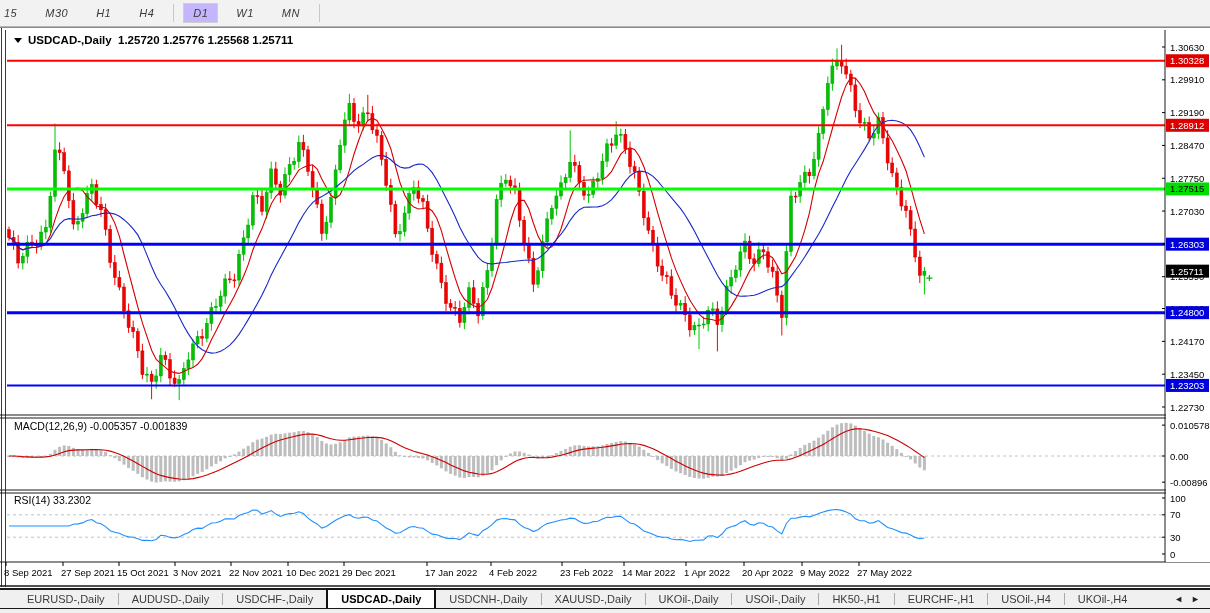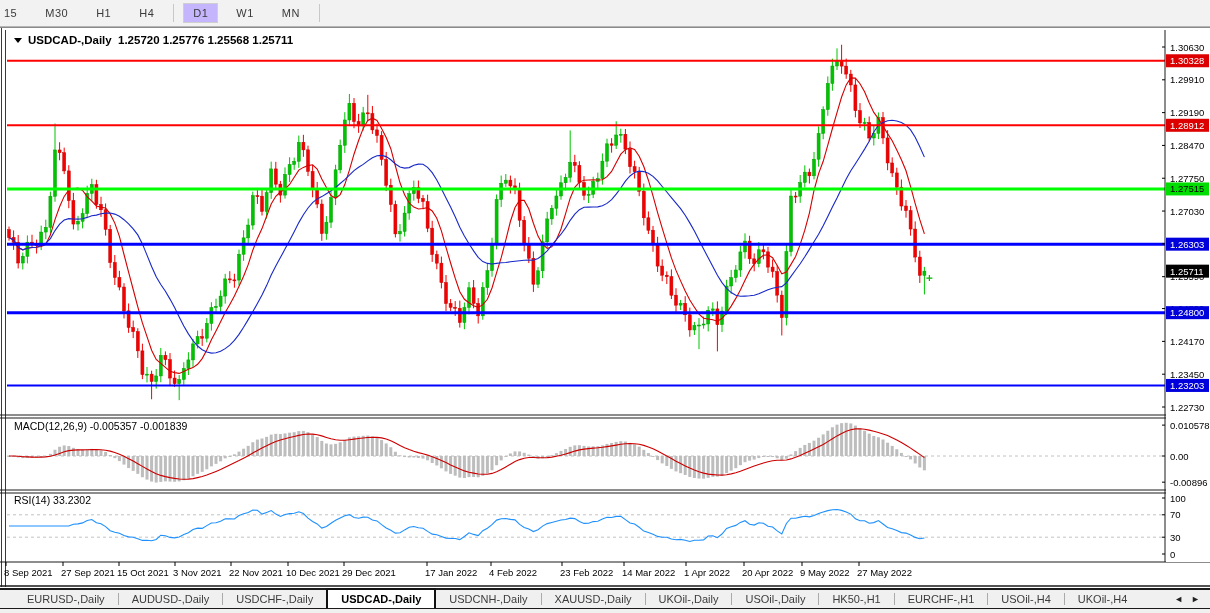--- a/index.html
+++ b/index.html
@@ -1,18 +1,18 @@
 <!DOCTYPE html>
 <html><head>
 <meta charset="utf-8">
 <style>
   html,body{margin:0;padding:0;background:#fff;}
   #app{position:relative;width:1210px;height:613px;font-family:"Liberation Sans",sans-serif;background:#fff;overflow:hidden;}
   
-  #toolbar{position:absolute;left:0;top:0;width:1210px;height:26px;background:#f2f2f2;border-bottom:1px solid #b5b5b5;display:flex;align-items:center;gap:0;}
+  #toolbar{position:absolute;left:0;top:0;width:1210px;height:26px;background:#f2f2f2;border-bottom:1px solid #b5b5b5;display:flex;align-items:center;gap:0;font-style:italic;}
   .tf-btn{padding:3px 9px;margin:0 4px;font-size:11px;color:#3a3a3a;letter-spacing:.5px;cursor:default;border:1px solid transparent;}
   .tf-btn.active{background:#c4b5fd;border:1px solid #cfcfcf;}
   .tf-sep{width:1px;height:18px;background:#c8c8c8;margin:0 5px;}
   
   #win-left-outer{position:absolute;left:1px;top:28px;width:1px;height:559px;background:#3a3a3a;}
   #win-left-inner{position:absolute;left:5px;top:30px;width:1px;height:557px;background:#3a3a3a;}
   #win-top{position:absolute;left:0;top:27px;width:1210px;height:1px;background:#8a8a8a;}
   svg{position:absolute;left:0;top:0;}
   
   #tabbar{position:absolute;left:0;top:588px;width:1210px;height:21px;background:#f0f0f0;border-top:2px solid #1a1a1a;border-bottom:1px solid #1a1a1a;display:flex;align-items:stretch;box-sizing:border-box;text-align:center;}

